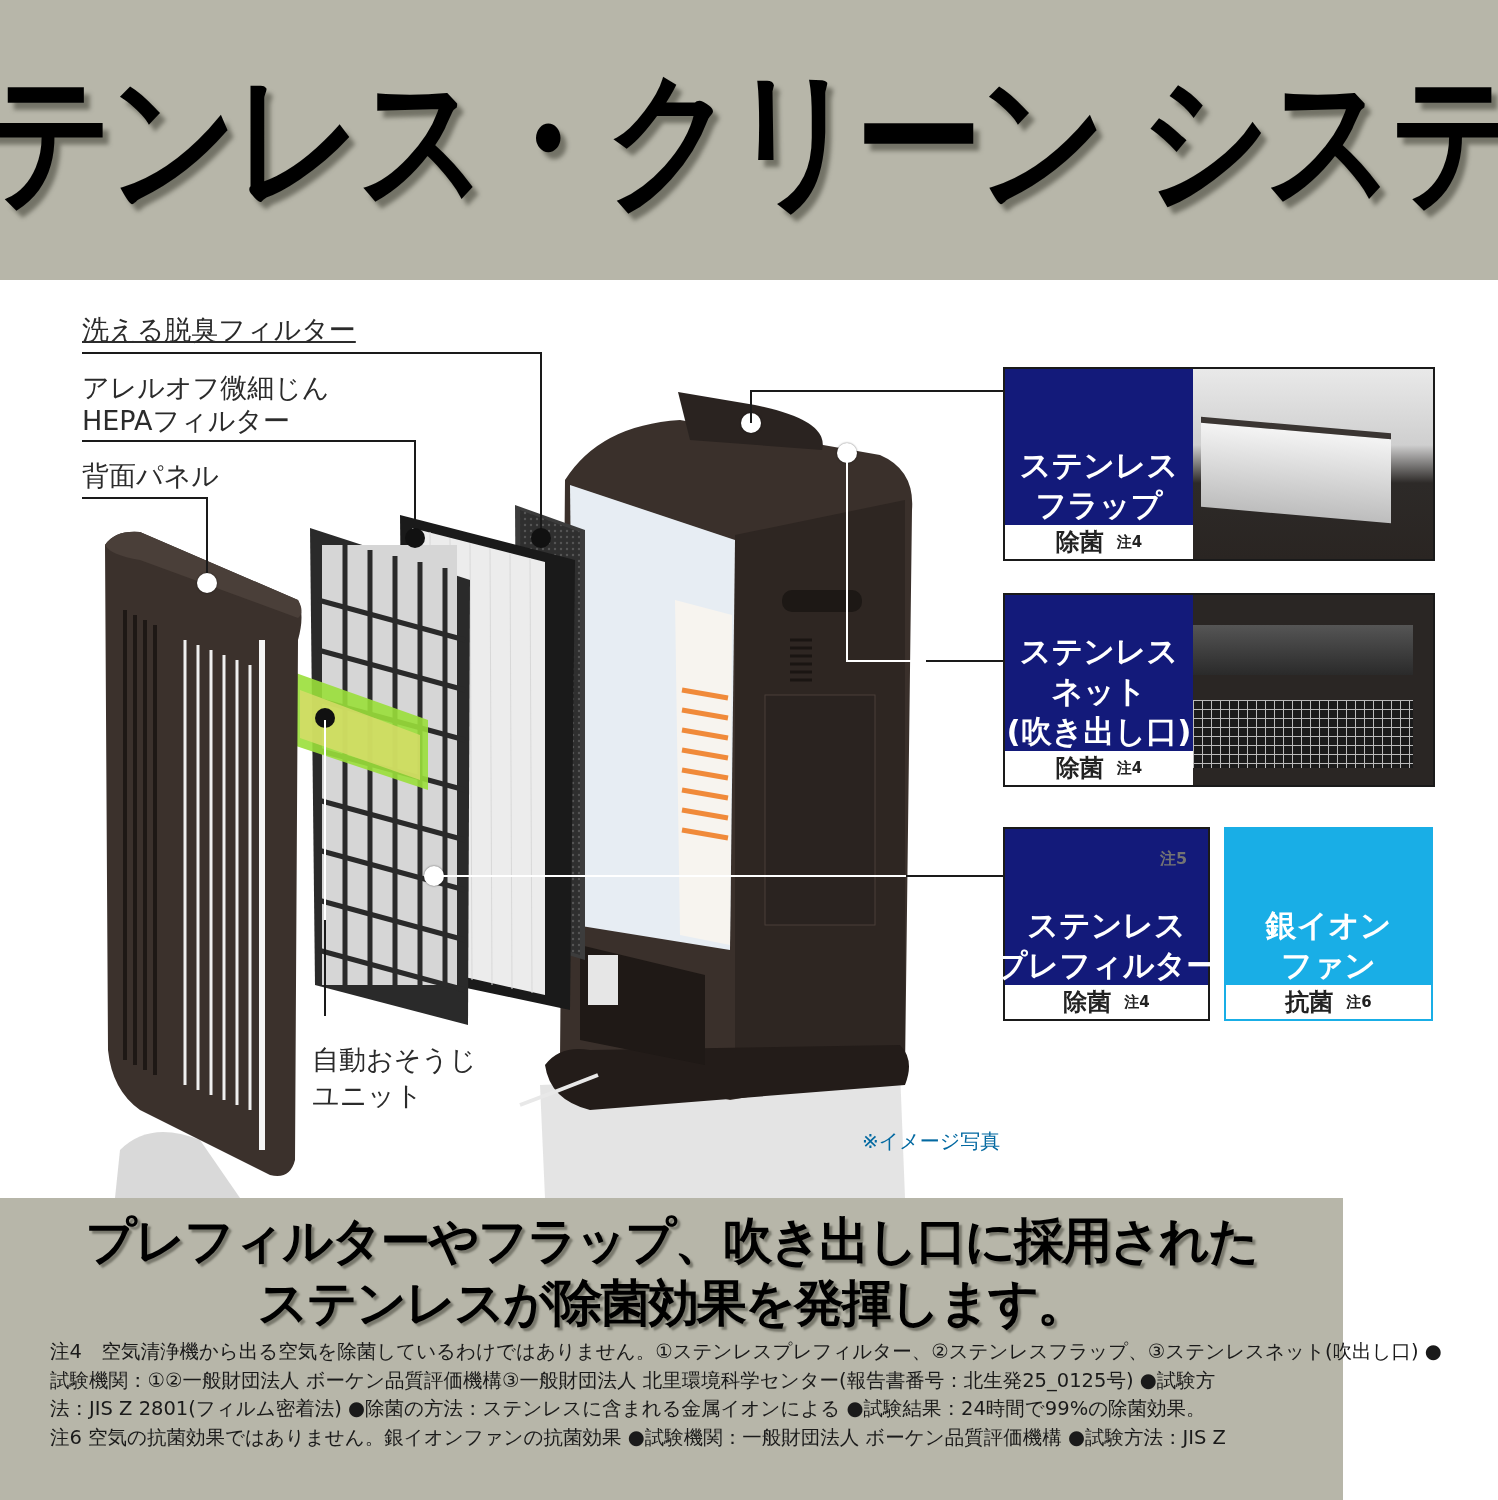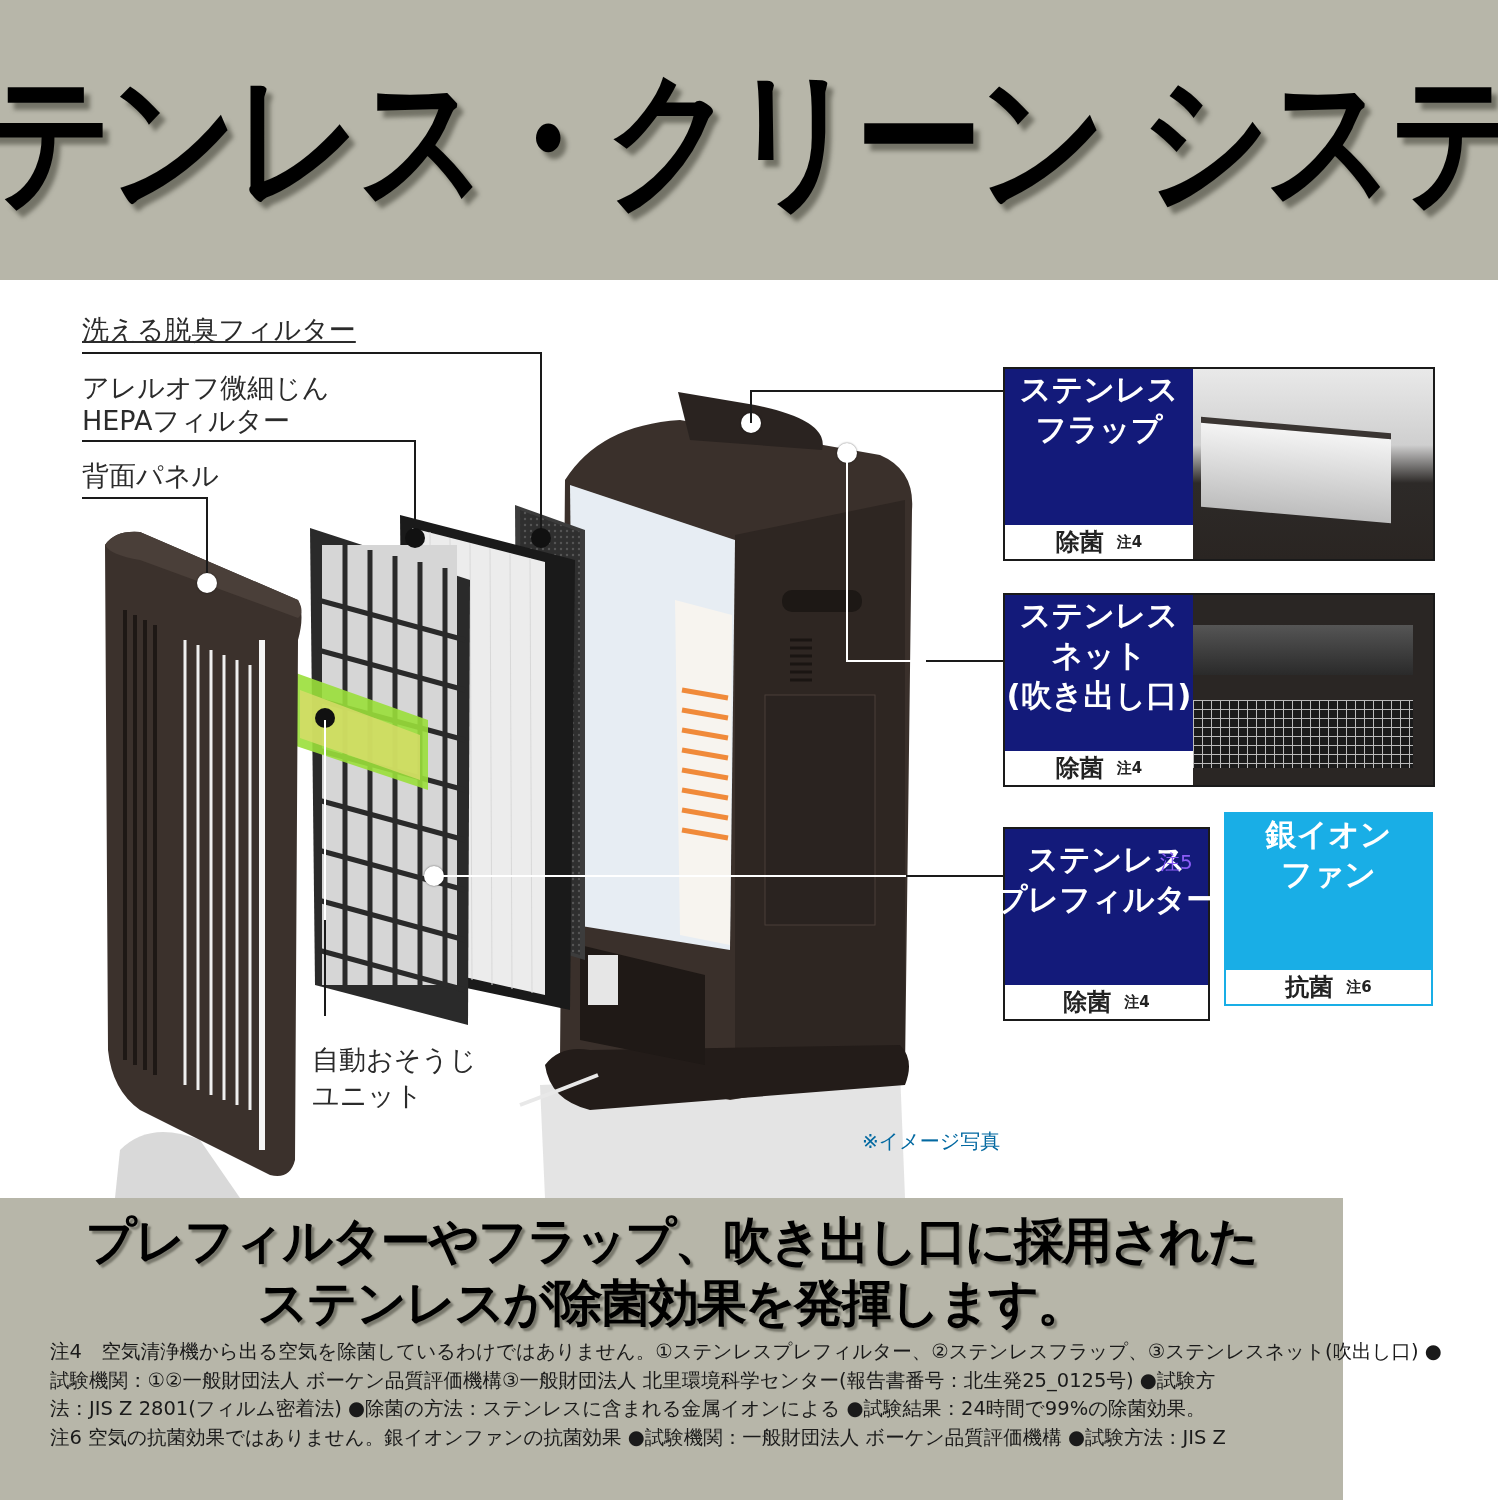--- a/index.html
+++ b/index.html
@@ -44,32 +44,32 @@
 
   
   .art { position: absolute; }
 
   
   .feature {
     position: absolute; border: 2px solid #1a1a1a; background: #fff;
   }
   .feature .head {
     position: absolute; left: 0; top: 0; right: 0;
-    display: flex; align-items: center; justify-content: flex-start; flex-direction: column;
+    display: flex; align-items: center; justify-content: flex-end; flex-direction: column;
     color: #ffffff; font-weight: bold; text-align: center;
   }
   .feature .head span { display: block; font-size: 31px; line-height: 40px; white-space: nowrap; }
   .feature .foot {
     position: absolute; left: 0; right: 0; bottom: 0; height: 34px;
     display: flex; align-items: center; justify-content: center;
     font-size: 24px; color: #222; font-weight: bold; background: #fff;
   }
   .feature .foot sup { font-size: 15px; vertical-align: 10px; margin-left: 13px; }
   .feature .photo { position: absolute; top: 0; bottom: 0; }
-  .note5 { position: absolute; font-size: 20px; color: #8b5cf6; font-weight: normal; }
+  .note5 { position: absolute; font-size: 16px; color: #737373; font-weight: bold; }
 
   .image-note {
     position: absolute; font-size: 20px; color: #0369a1; white-space: nowrap;
   }
 
   
   .footer {
     position: absolute; left: 0; top: 1198px; width: 1343px; height: 302px;
     background: #b7b6a9;
   }
@@ -269,21 +269,21 @@
       <span>ステンレス</span>
       <span>プレフィルター</span>
     </div>
     <div class="note5" style="left:155px;top:20px;">注5</div>
     <div class="foot" style="width:203px;">
       <span>除菌</span>
         <sup>注4</sup>
     </div>
   </div>
 
-  <div class="feature" style="left:1224px;top:532px;width:209px;height:194px;border-color:#19aee6;">
+  <div class="feature" style="left:1224px;top:547px;width:209px;height:194px;border-color:#19aee6;">
     <div class="head" style="width:205px;bottom:34px;background:#19aee6;">
       <span>銀イオン</span>
       <span>ファン</span>
     </div>
     <div class="foot" style="width:205px;">
       <span>抗菌</span>
         <sup>注6</sup>
     </div>
   </div>
 

